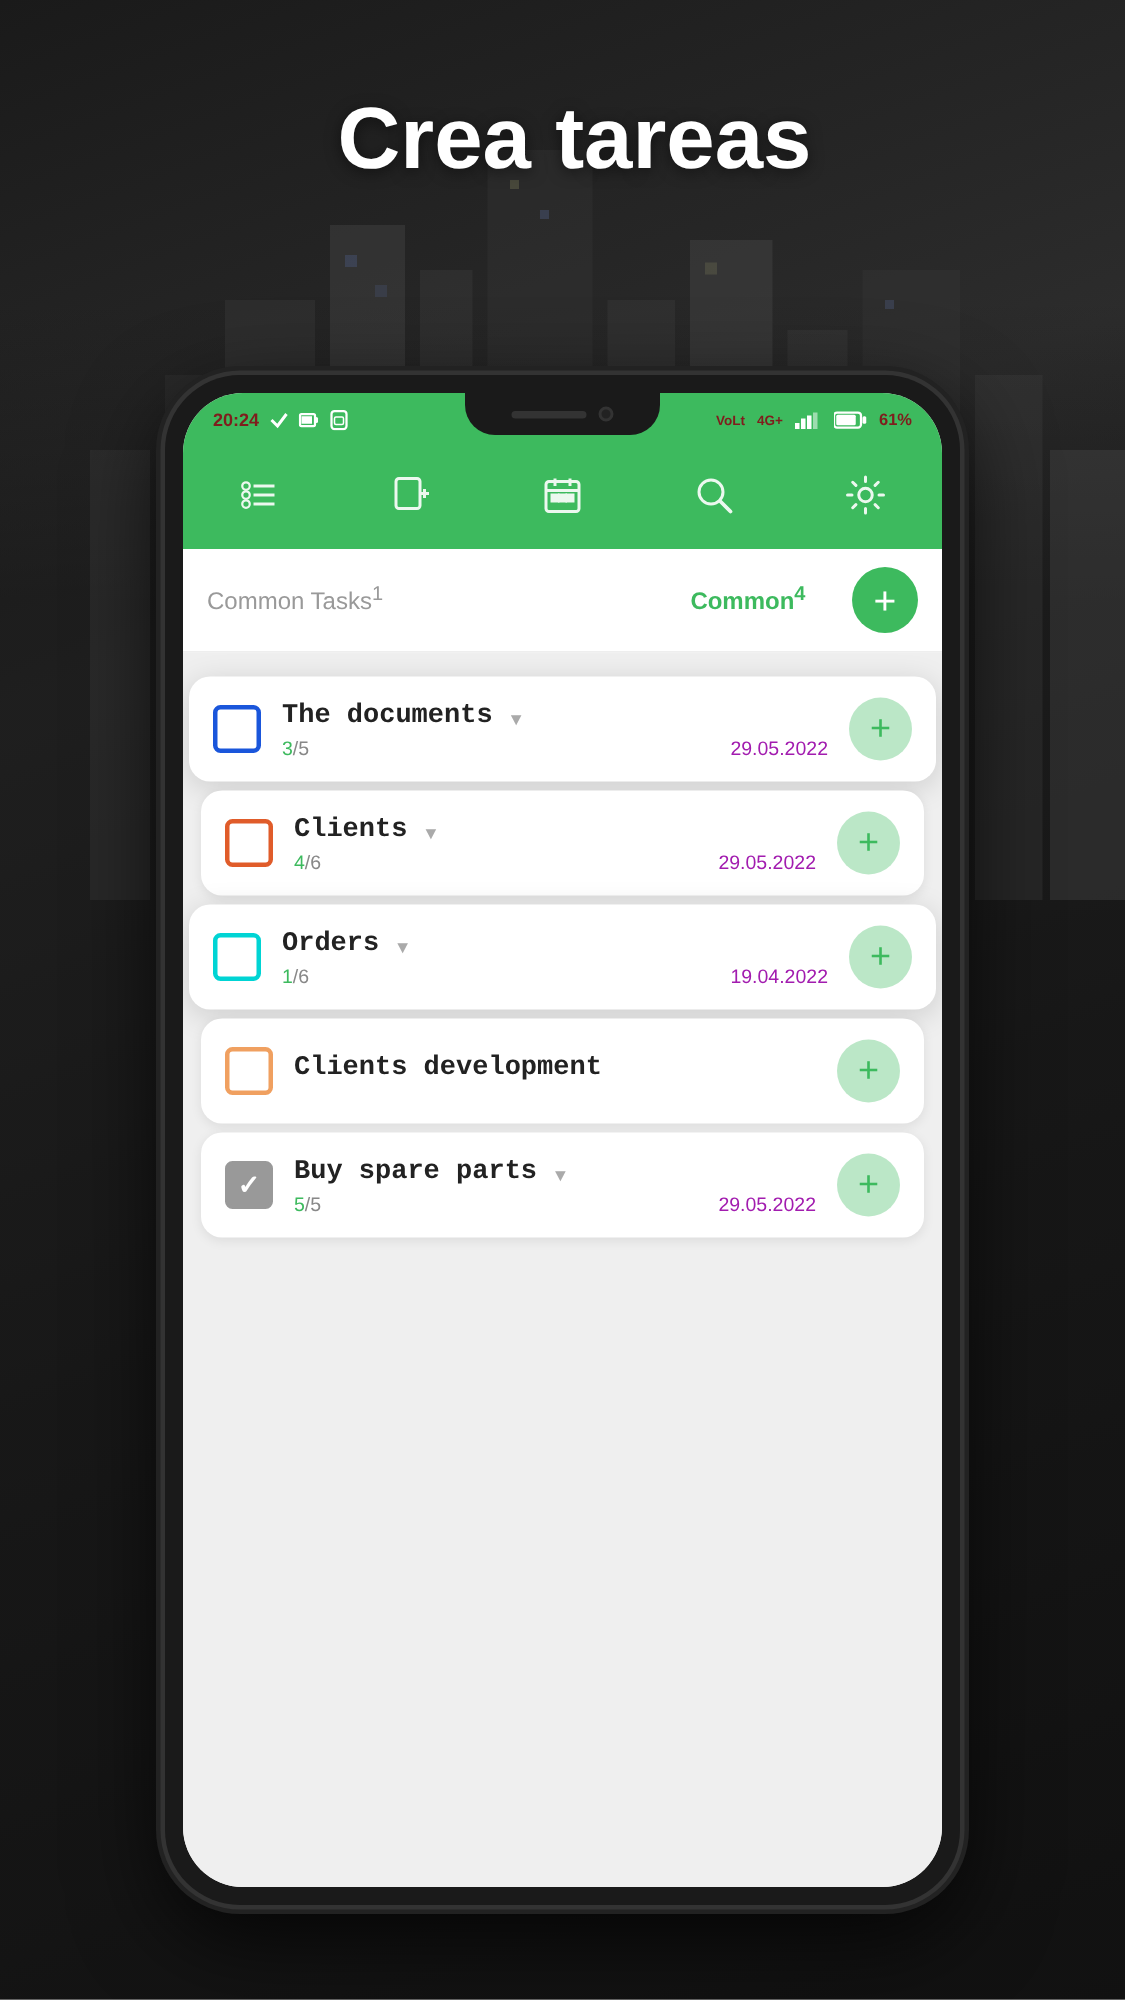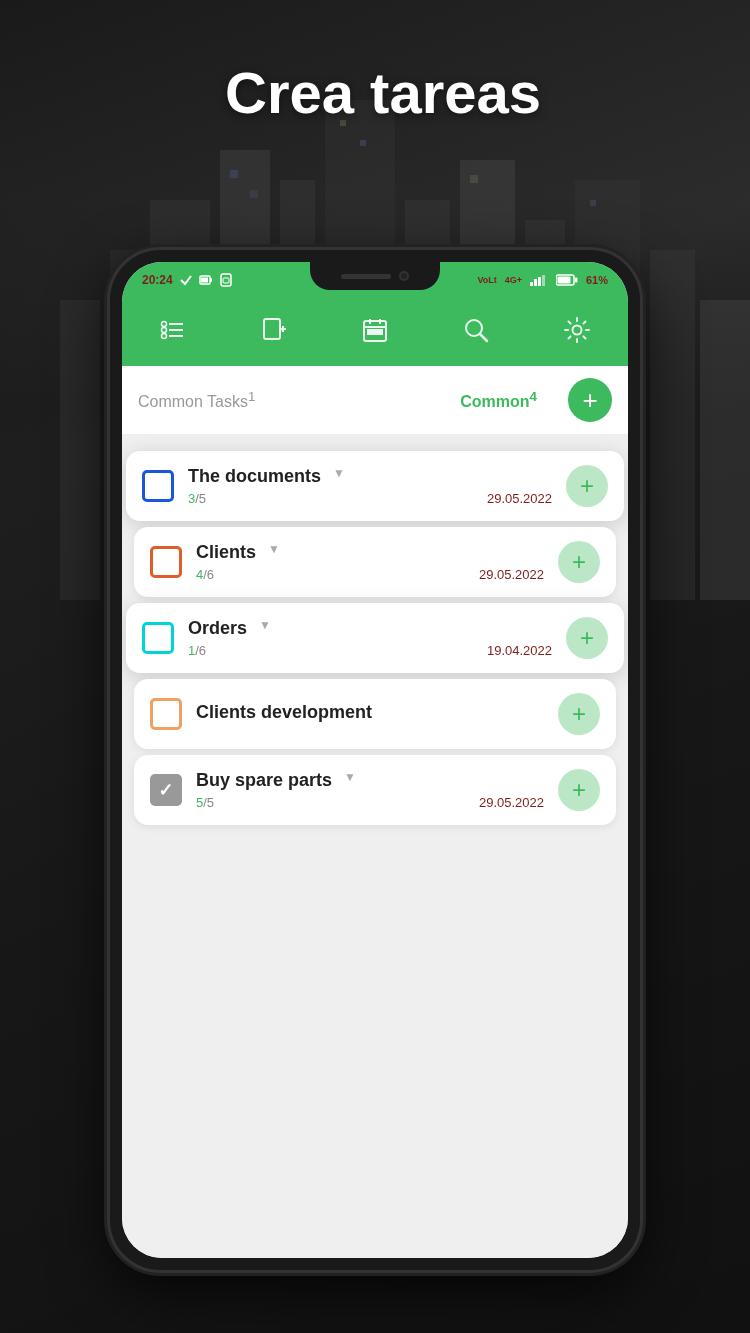--- a/index.html
+++ b/index.html
@@ -249,23 +249,24 @@
       font-size: 18px;
       font-weight: bold;
     }
 
     .folder-info {
       flex: 1;
     }
 
     .folder-title-row {
       display: flex;
-      align-items: flex-start;
+      align-items: flex-end;
       gap: 8px;
       margin-bottom: 4px;
+      font-family: Liberation Mono, monospace;
     }
 
     .folder-name {
       font-size: 18px;
       font-weight: 700;
       color: #222;
     }
 
     .folder-chevron {
       color: #aaa;
@@ -281,21 +282,21 @@
 
     .folder-count {
       color: #3dba5e;
     }
 
     .folder-count span {
       color: #888;
     }
 
     .folder-date {
-      color: #7f1d1d;
+      color: #a21caf;
     }
 
     .folder-add-btn {
       width: 42px;
       height: 42px;
       background: rgba(61, 186, 94, 0.35);
       border-radius: 50%;
       display: flex;
       align-items: center;
       justify-content: center;

